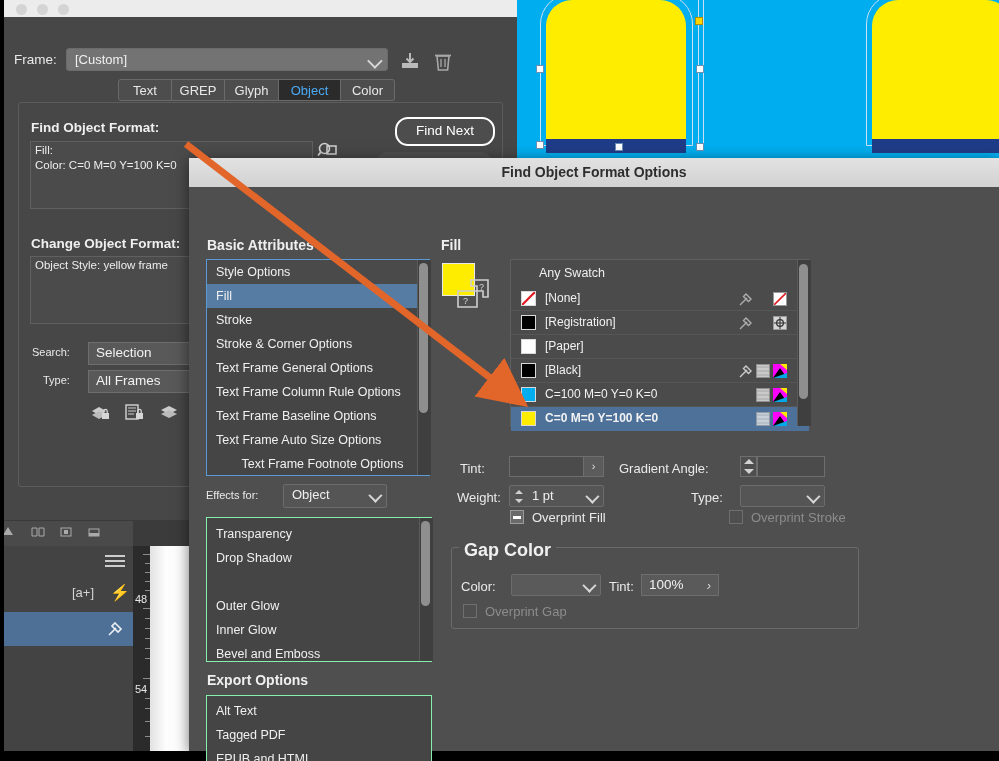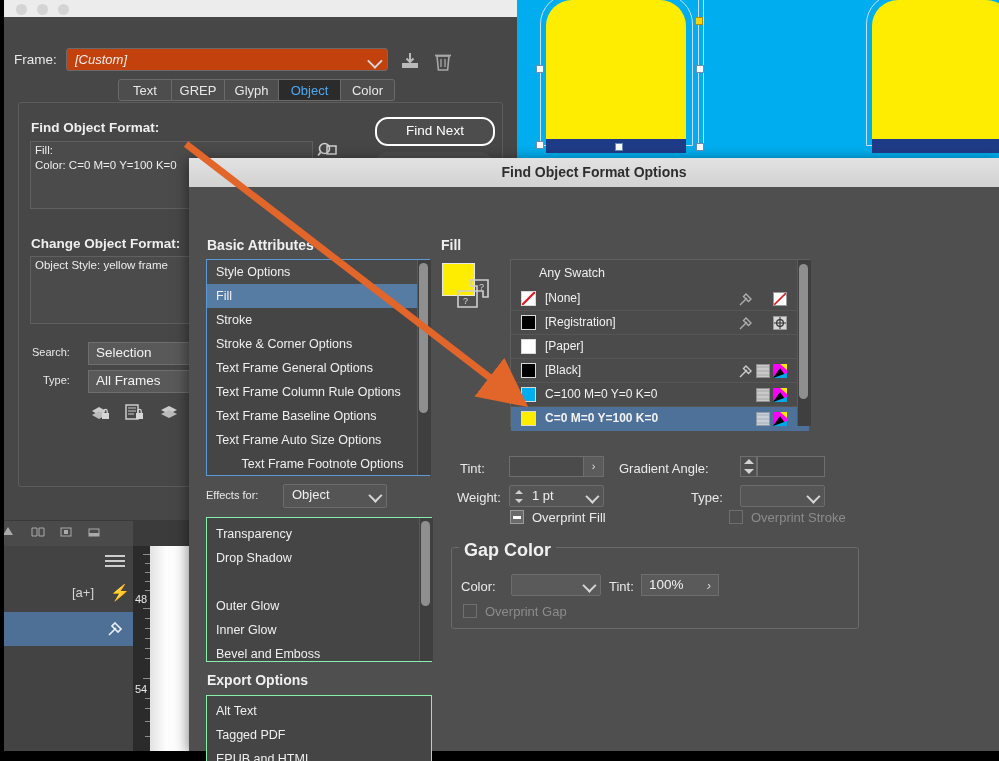--- a/index.html
+++ b/index.html
@@ -33,21 +33,21 @@
   .black-bar-left{position:absolute;left:0;top:0;width:4px;height:761px;background:#000;}
 
   
   .fc-window{position:absolute;left:4px;top:0;width:513px;height:520px;background:#474747;}
   .fc-titlebar{position:absolute;left:0;top:0;width:513px;height:17px;background:#ececec;border-bottom:1px solid #c4c4c4;}
   .fc-title{position:absolute;left:0;top:0;width:513px;text-align:center;font-size:11.5px;color:#8a8a8a;line-height:16px;}
   .tl{position:absolute;top:4px;width:11px;height:11px;border-radius:50%;background:#d4d4d4;}
   .fc-body{position:absolute;left:0;top:17px;width:513px;height:503px;background:#474747;}
 
   .query-label{position:absolute;left:10px;top:35px;font-size:13.5px;color:#e9e9e9;}
-  .query-select{position:absolute;left:62px;top:31px;width:322px;height:23px;background:#c2410c;border:1px solid #6b6b6b;border-radius:3px;box-sizing:border-box;font-style:italic;}
+  .query-select{position:absolute;left:62px;top:31px;width:322px;height:23px;background:#737373;border:1px solid #6b6b6b;border-radius:3px;box-sizing:border-box;}
   .query-select span{position:absolute;left:8px;top:3px;font-size:13px;color:#f0f0f0;}
   .chev{position:absolute;right:8px;top:8px;width:9px;height:9px;border-right:2px solid #d8d8d8;border-bottom:2px solid #d8d8d8;transform:rotate(45deg) translateY(-2px);}
   .icon-btn{position:absolute;top:34px;opacity:.85;}
 
   .tabs{position:absolute;left:114px;top:62px;height:23px;}
   .tab{position:absolute;top:0;height:22px;border:1px solid #6a6a6a;border-left:none;box-sizing:border-box;background:#4d4d4d;color:#e8e8e8;font-size:13px;text-align:center;line-height:21px;}
   .tab.first{border-left:1px solid #6a6a6a;border-top-left-radius:3px;border-bottom-left-radius:3px;}
   .tab.last{border-top-right-radius:3px;border-bottom-right-radius:3px;}
   .tab.active{background:#2b2b2b;color:#49a9f5;}
 
@@ -228,21 +228,21 @@
       <div class="fmt-box" style="left:26px;top:124px;width:283px;height:68px;">
         <div class="fmt-line" style="left:4px;top:2px;">Fill:</div>
         <div class="fmt-line" style="left:4px;top:17px;"> Color: C=0 M=0 Y=100 K=0</div>
       </div>
       <svg style="position:absolute;left:313px;top:124px;width:22px;height:21px;" viewBox="0 0 22 21">
         <circle cx="7.5" cy="7.5" r="5" fill="none" stroke="#d2d2d2" stroke-width="1.6"></circle>
         <path d="M3.6 11.4 L1 14.5" stroke="#d2d2d2" stroke-width="1.8"></path>
         <rect x="10" y="5" width="9" height="8" fill="none" stroke="#d2d2d2" stroke-width="1.5"></rect>
       </svg>
 
-      <div class="btn-pill btn-primary" style="left:371px;top:100px;width:120px;height:29px;">Find Next</div>
+      <div class="btn-pill btn-primary" style="left:391px;top:100px;width:100px;height:29px;">Find Next</div>
       <div class="btn-pill btn-disabled" style="left:371px;top:135px;width:118px;height:28px;">Change</div>
 
       <div class="sec-label" style="left:27px;top:219px;">Change Object Format:</div>
       <div class="fmt-box" style="left:26px;top:239px;width:283px;height:68px;">
         <div class="fmt-line" style="left:4px;top:2px;">Object Style: yellow frame</div>
       </div>
 
       <div class="lbl" style="left:28px;top:329px;">Search:</div>
       <div class="txtfield" style="left:84px;top:325px;width:110px;height:23px;">
         <span>Selection</span>

